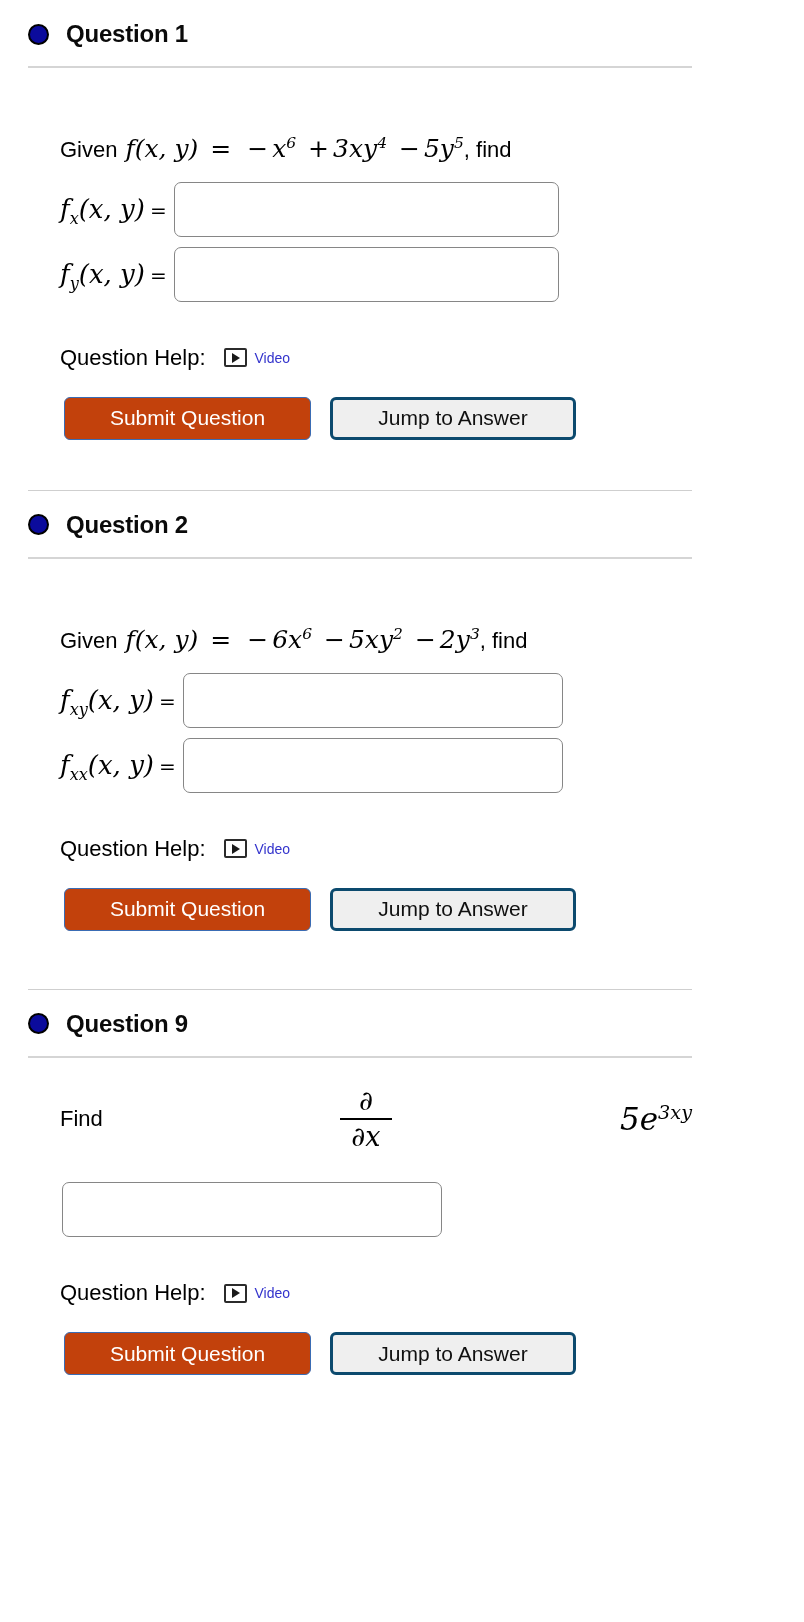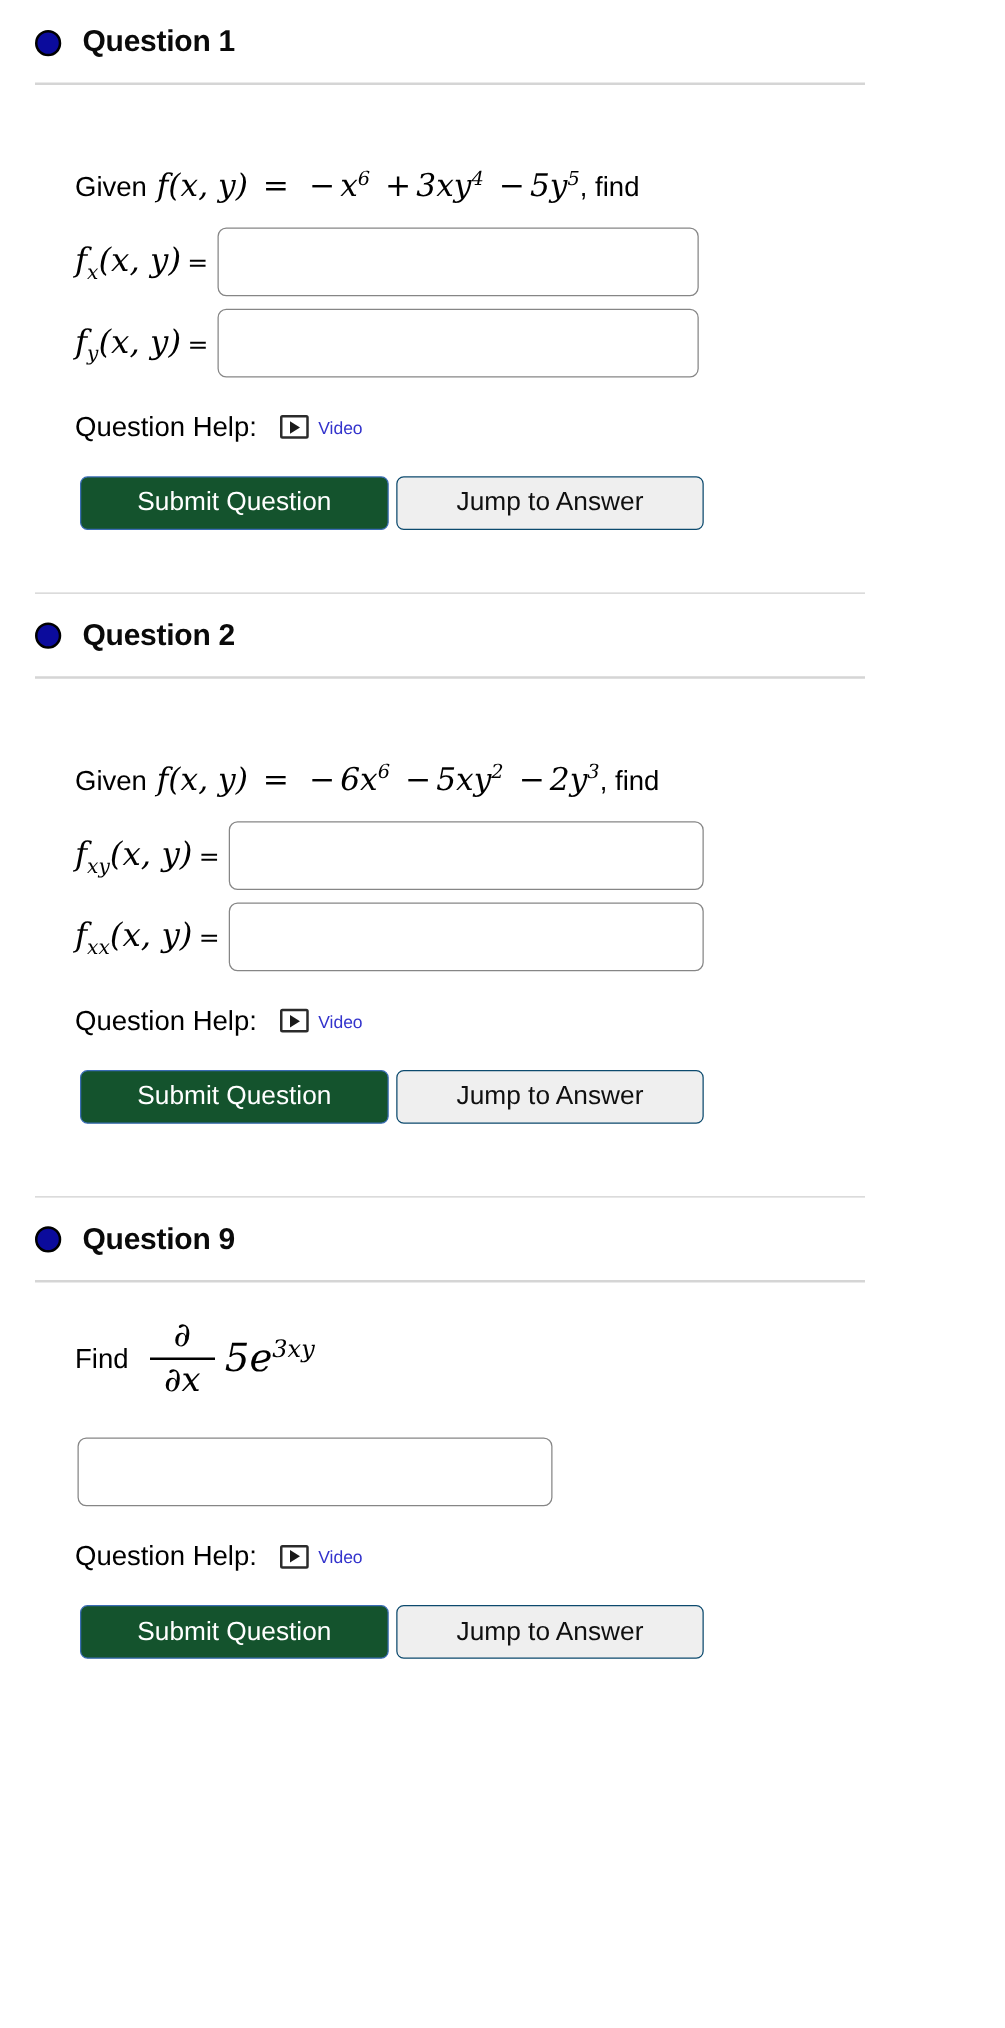--- a/index.html
+++ b/index.html
@@ -122,20 +122,21 @@
   .answer-input.solo { width: 380px; }
 
   .solo-row { margin-top: 30px; margin-left: 2px; }
 
   
   .find-line {
     display: flex;
     align-items: center;
     padding-top: 28px;
     font-family: "DejaVu Serif", "Liberation Serif", serif;
+    justify-content: space-between;
   }
   .find-word {
     font-family: "Liberation Sans", sans-serif;
     font-size: 22px;
     margin-right: 17px;
   }
   .frac {
     display: inline-flex;
     flex-direction: column;
     align-items: center;
@@ -158,21 +159,21 @@
   .expr {
     font-family: "DejaVu Serif", "Liberation Serif", serif;
     font-style: italic;
     font-size: 31px;
   }
 
   
   .help-row {
     display: flex;
     align-items: center;
-    margin-top: 27px;
+    margin-top: 43px;
   }
   .help-label {
     font-size: 22px;
     color: #000;
     margin-right: 18px;
   }
   .video-icon {
     display: inline-flex;
     align-items: center;
     justify-content: center;
@@ -209,31 +210,31 @@
     font-size: 21px;
     border-radius: 6px;
     height: 43px;
     padding: 0 18px;
     cursor: pointer;
     display: inline-flex;
     align-items: center;
     justify-content: center;
   }
   .btn-primary {
-    background: #14532d;
+    background: #c2410c;
     border: 1px solid #3a6cb4;
     color: #ffffff;
     min-width: 247px;
   }
   .btn-secondary {
     background: #efefef;
-    border: 1px solid #0c4a6e;
+    border: 3px solid #0c4a6e;
     color: #101010;
     min-width: 246px;
-    margin-left: 6px;
+    margin-left: 19px;
   }
 
   .gap-lg { height: 50px; }
   .gap-xl { height: 58px; }
 </style>
 </head>
 <body>
 
 <div class="page">
 

